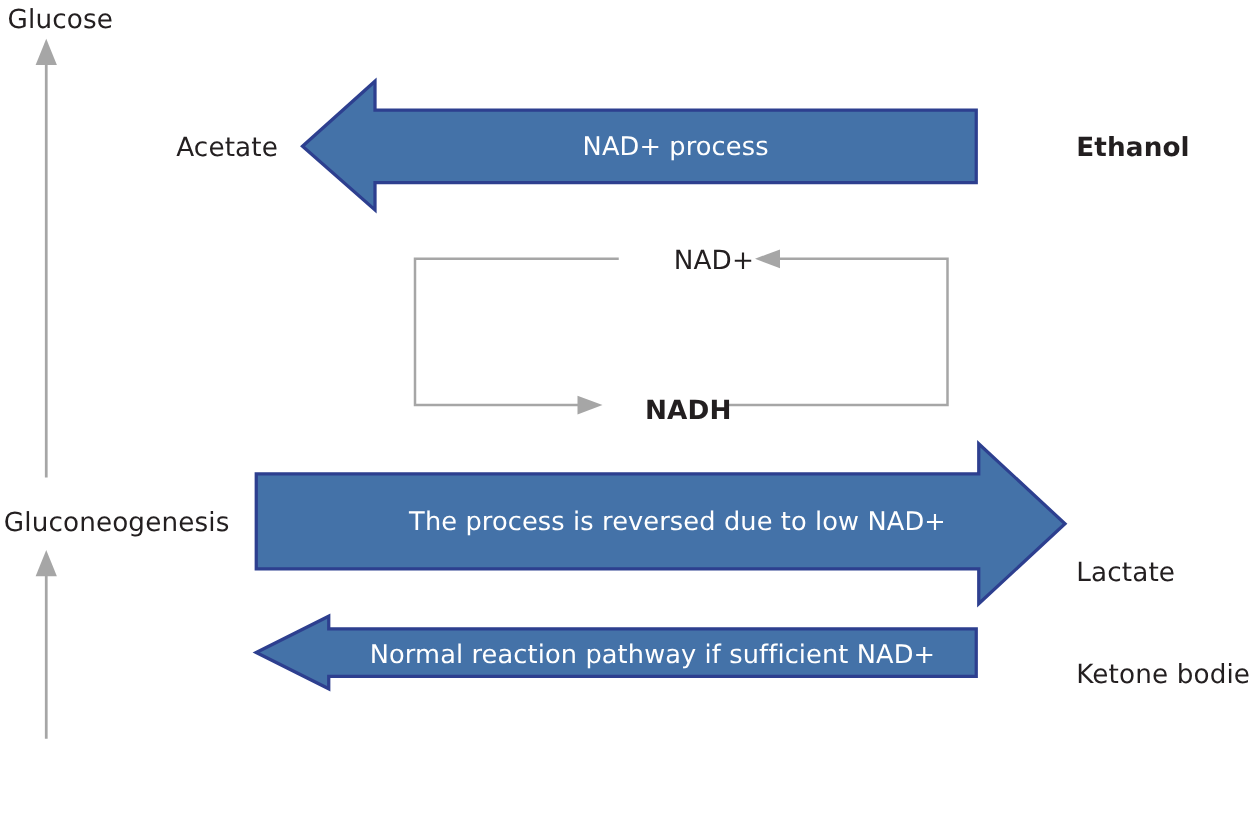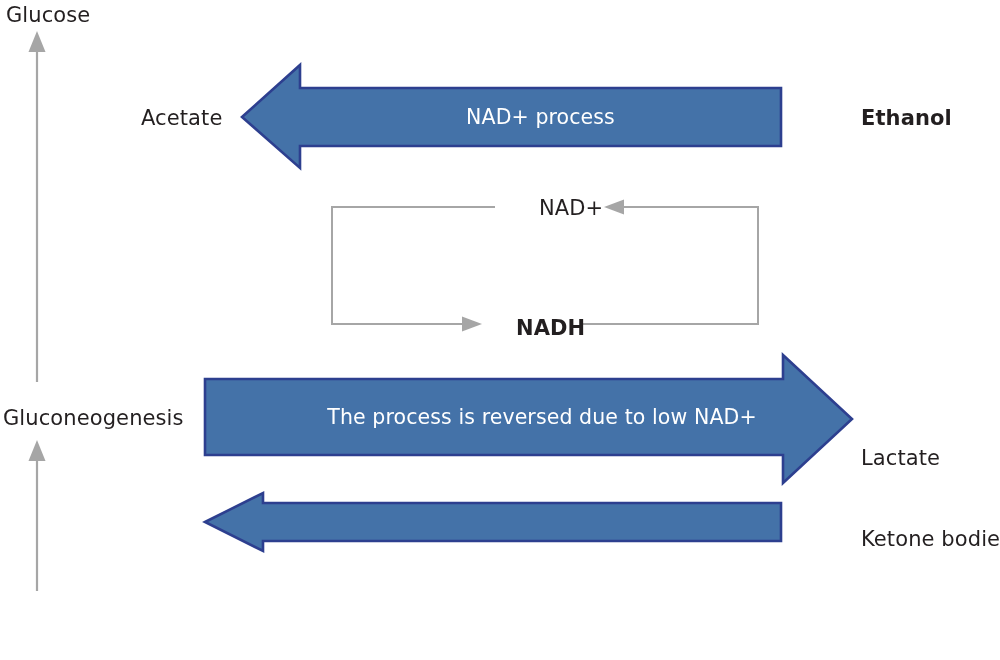--- a/index.html
+++ b/index.html
@@ -119,14 +119,15 @@
 
   <div class="label lbl-aminoacids">
     
     
   </div>
 
   <div class="arrow-text txt-top">NAD+ process</div>
 
   <div class="arrow-text txt-middle">The process is reversed due to low NAD+</div>
 
+  <div class="arrow-text txt-bottom">Normal reaction pathway if sufficient NAD+</div>
 
 </div>
 
 </body></html>

